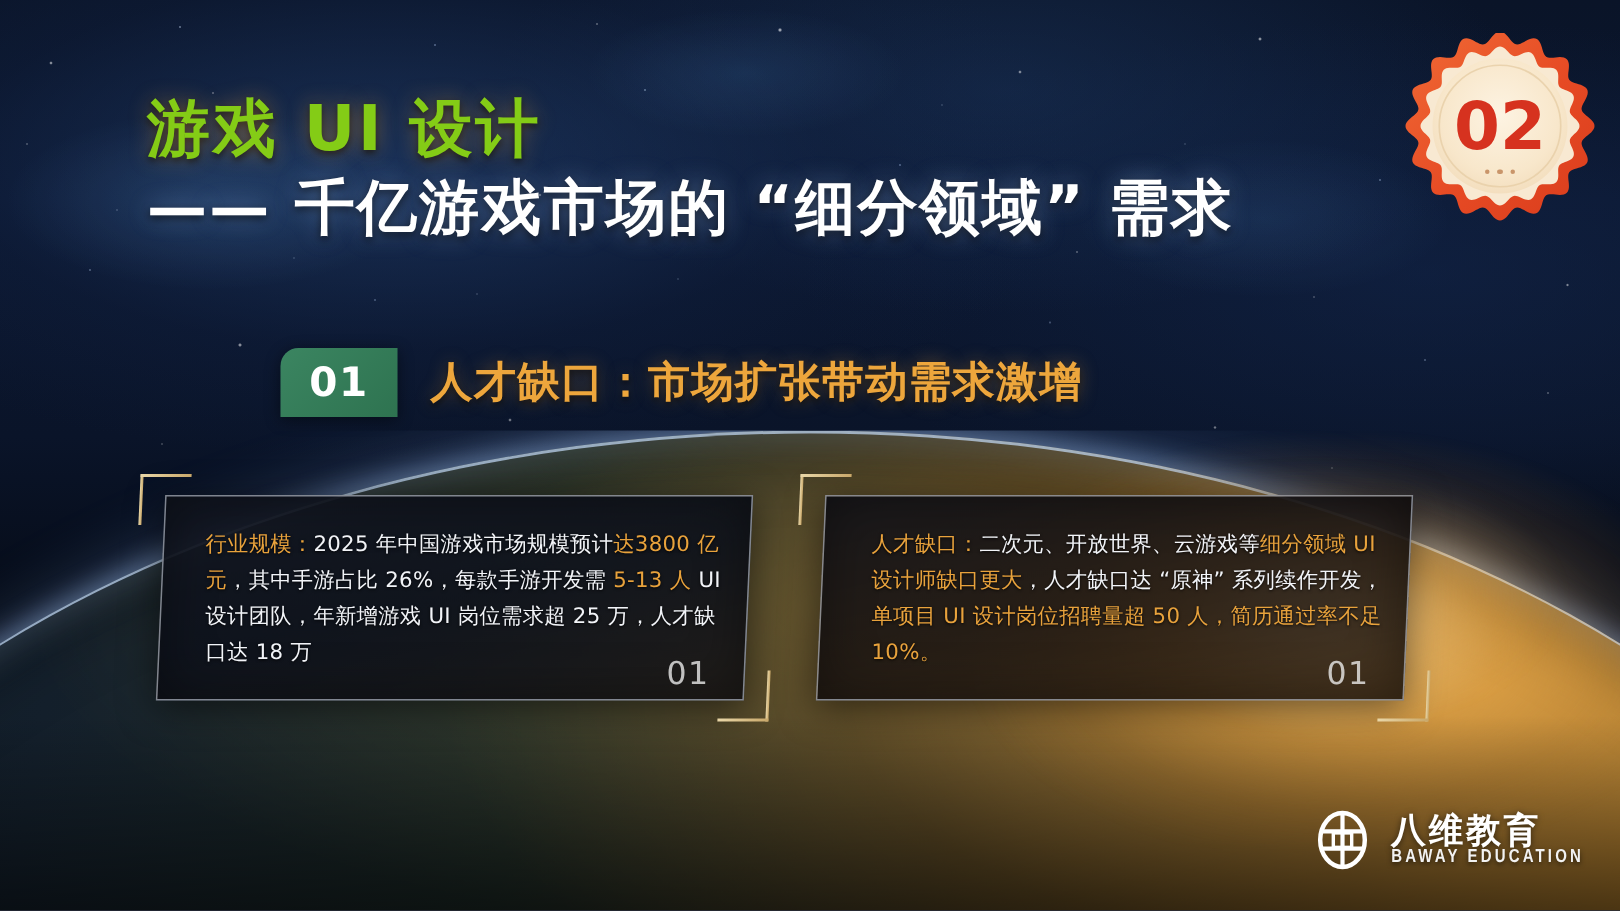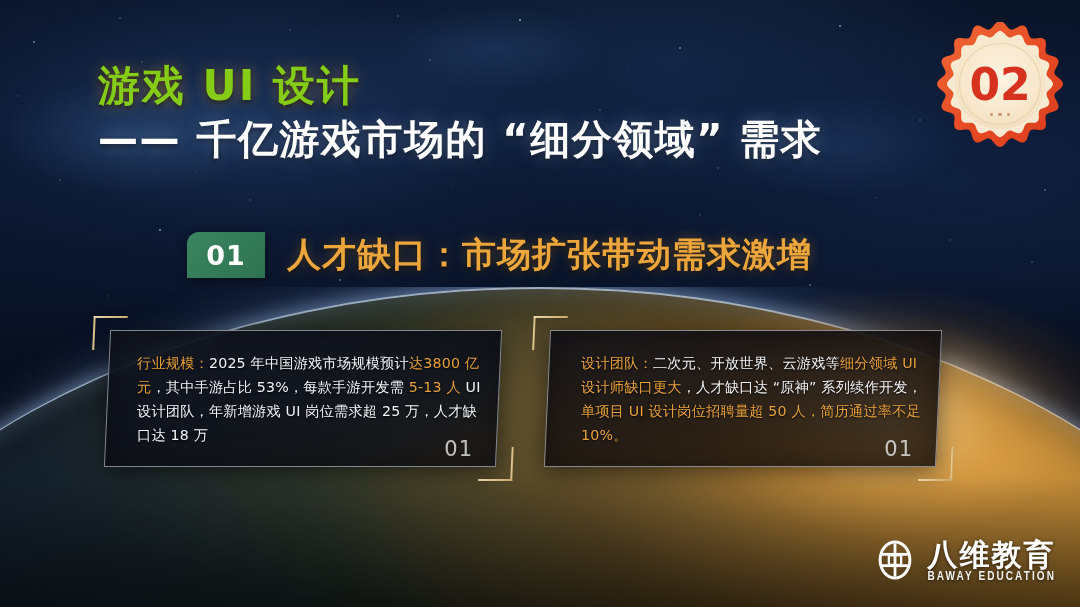--- a/index.html
+++ b/index.html
@@ -250,21 +250,21 @@
     justify-content: center;
     font-family: "DejaVu Sans", "Liberation Sans", sans-serif;
     font-size: 27px;
     font-weight: bold;
     color: #ffffff;
     letter-spacing: 1px;
     box-shadow: 0 2px 10px rgba(0,0,0,0.45);
   }
   .sec-title {
     font-family: "DejaVu Sans", "Liberation Sans", sans-serif;
-    font-size: 34px;
+    font-size: 28px;
     font-weight: bold;
     color: #eda63c;
     letter-spacing: 1px;
     white-space: nowrap;
     text-shadow: 0 0 12px rgba(237,166,60,0.35), 0 2px 4px rgba(0,0,0,0.7);
   }
 
   
   .card {
     position: absolute;
@@ -340,21 +340,21 @@
     right: 24px;
     bottom: 26px;
     display: flex;
     align-items: center;
     gap: 11px;
   }
   .logo-mark { width: 42px; height: 42px; display: block; }
   .logo-text { display: flex; flex-direction: column; gap: 1px; }
   .logo-cn {
     font-family: "DejaVu Sans", "Liberation Sans", sans-serif;
-    font-size: 30px;
+    font-size: 23px;
     font-weight: bold;
     color: #ffffff;
     letter-spacing: 2px;
     line-height: 1;
     text-shadow: 0 1px 4px rgba(0,0,0,0.6);
   }
   .logo-en {
     font-family: "Liberation Sans", "DejaVu Sans", sans-serif;
     font-size: 10px;
     font-weight: bold;
@@ -426,29 +426,29 @@
 
   <div class="section-heading">
     <div class="sec-badge">01</div>
     <div class="sec-title">人才缺口：市场扩张带动需求激增</div>
   </div>
 
   <div class="card card-left">
     <div class="card-skew"></div>
     <div class="bracket tl"></div>
     <div class="bracket br"></div>
-    <div class="card-text"><span class="hl">行业规模：</span><span>2025 年中国游戏市场规模预计</span><span class="hl">达3800 亿元</span><span>，其中手游占比 53%，每款手游开发需 </span><span class="hl">5-13 人</span><span> UI 设计团队，年新增游戏 UI 岗位需求超 25 万，人才缺口达 18 万</span></div>
+    <div class="card-text"><span class="hl">行业规模：</span><span>2025 年中国游戏市场规模预计</span><span class="hl">达3800 亿元</span><span>，其中手游占比 26%，每款手游开发需 </span><span class="hl">5-13 人</span><span> UI 设计团队，年新增游戏 UI 岗位需求超 25 万，人才缺口达 18 万</span></div>
     <div class="card-num">01</div>
   </div>
 
   <div class="card card-right">
     <div class="card-skew"></div>
     <div class="bracket tl"></div>
     <div class="bracket br"></div>
-    <div class="card-text"><span class="hl">设计团队：</span><span>二次元、开放世界、云游戏等</span><span class="hl">细分领域 UI 设计师缺口更大</span><span>，人才缺口达 “原神” 系列续作开发，</span><span class="hl">单项目 UI 设计岗位招聘量超 50 人，简历通过率不足 10%。</span></div>
+    <div class="card-text"><span class="hl">人才缺口：</span><span>二次元、开放世界、云游戏等</span><span class="hl">细分领域 UI 设计师缺口更大</span><span>，人才缺口达 “原神” 系列续作开发，</span><span class="hl">单项目 UI 设计岗位招聘量超 50 人，简历通过率不足 10%。</span></div>
     <div class="card-num">01</div>
   </div>
 
   <div class="logo">
     <svg class="logo-mark" viewBox="0 0 48 48">
       <ellipse cx="24" cy="24" rx="17" ry="20.5" fill="none" stroke="#ffffff" stroke-width="3.4"></ellipse>
       <line x1="7.2" y1="17.5" x2="40.8" y2="17.5" stroke="#ffffff" stroke-width="3.2"></line>
       <line x1="7.2" y1="30.5" x2="40.8" y2="30.5" stroke="#ffffff" stroke-width="3.2"></line>
       <line x1="24" y1="5" x2="24" y2="43" stroke="#ffffff" stroke-width="3.2"></line>
       <rect x="17" y="18.6" width="14" height="11" fill="none" stroke="#ffffff" stroke-width="2.6"></rect>

